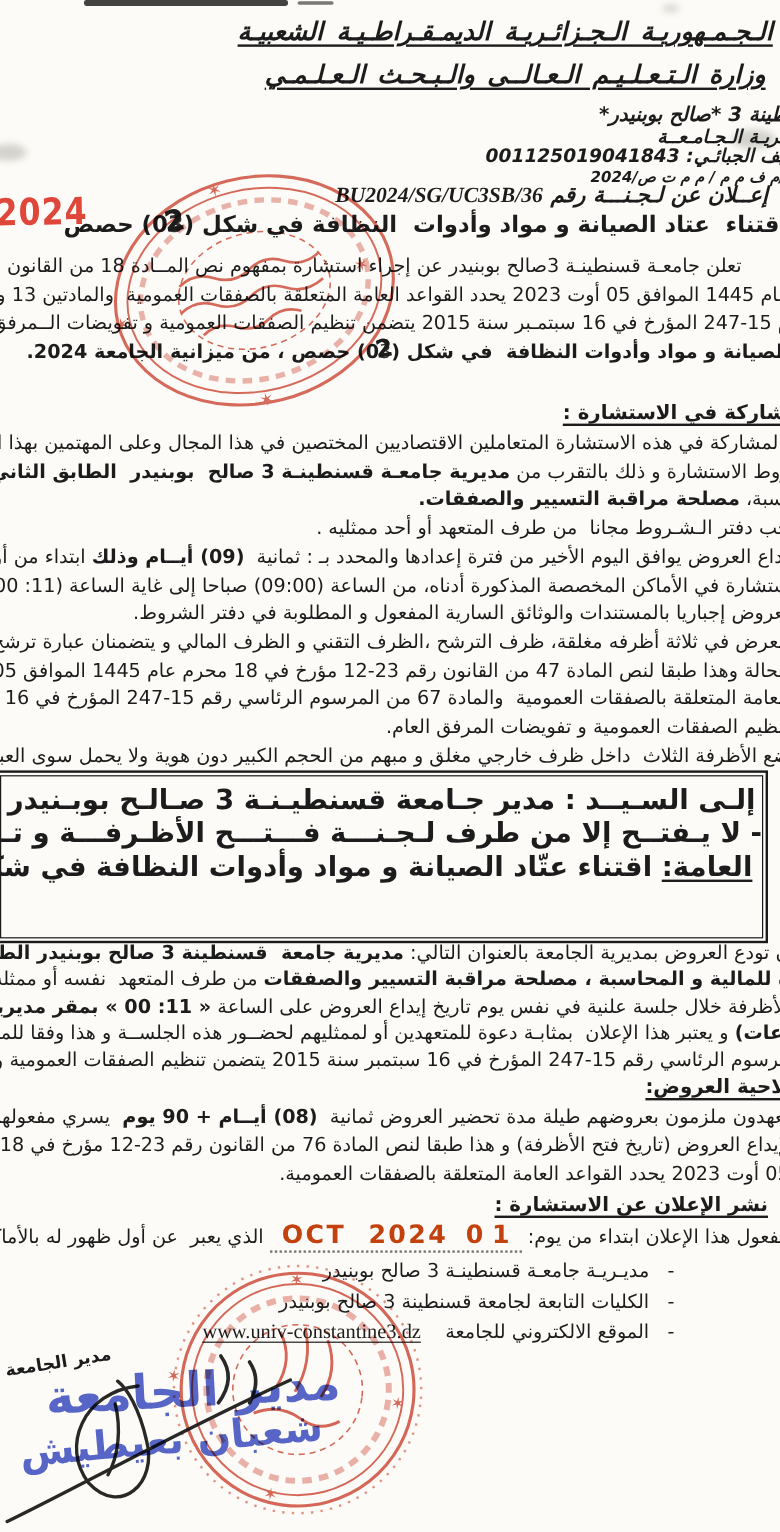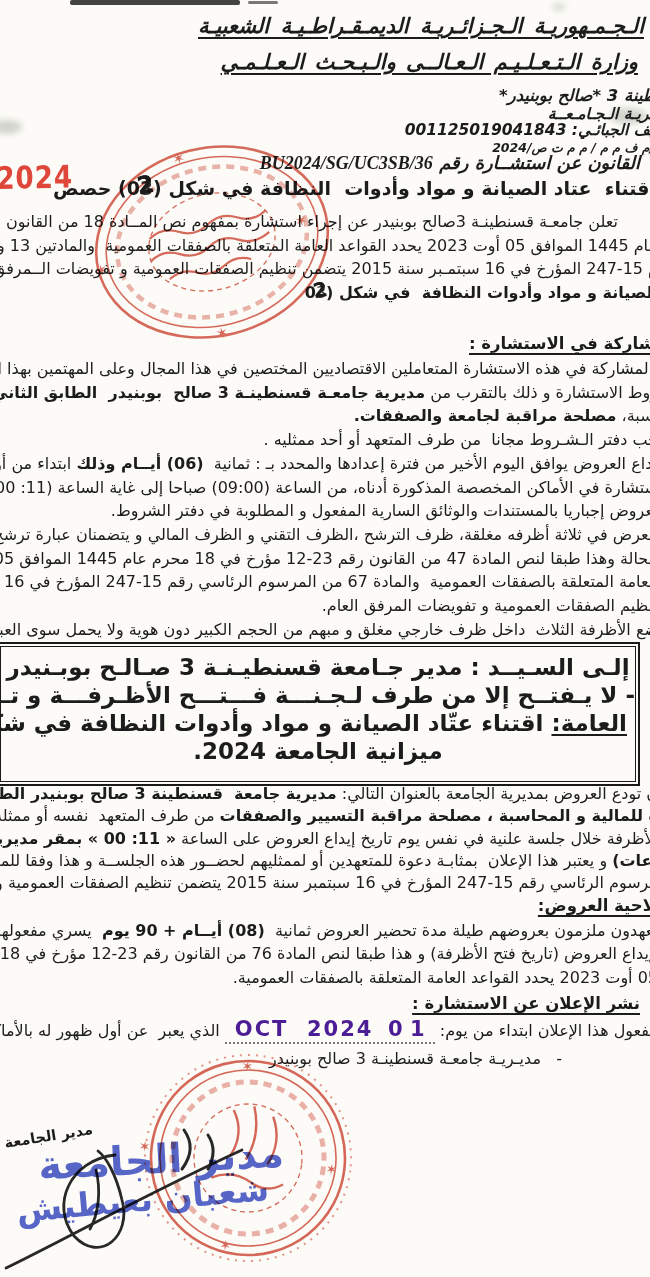--- a/index.html
+++ b/index.html
@@ -36,21 +36,21 @@
   #h-participation{top:334px;right:-5px;}
   #sec1{top:357px;line-height:23.7px;}
   #deposit{top:783px;line-height:22.3px;}
   #h-validity{top:896px;right:-5px;}
   #validity{top:919px;line-height:23.3px;}
   #h-publication{top:994px;right:10px;margin-left:36px;}
   #dateline{top:1014px;line-height:30px;}
   #bullets{top:1046px;right:0;width:548px;font-size:16px;line-height:25.5px;}
   #bullets .ln{padding-right:88px;}
 
-  .datestamp{color:#4c1d95;font-weight:bold;font-size:21px;letter-spacing:2px;
+  .datestamp{color:#c2410c;font-weight:bold;font-size:21px;letter-spacing:2px;
     border-bottom:2px dotted #777;padding:0 10px 1px;display:inline;}
   .url{font-family:"Liberation Serif",serif;text-decoration:underline;font-size:17px;}
 
   
   .fix{position:relative;}
   .fix .orig{opacity:.9;}
   .fix .hand{position:absolute;left:-3px;top:-4px;font-size:1.25em;font-weight:bold;
     transform:rotate(-10deg);text-shadow:0.5px 0 #1c1c1c;}
 
   
@@ -88,53 +88,52 @@
   <div class="abs" id="hdr-ministry">وزارة الـتـعـلـيـم الـعـالــى والـبـحـث الـعـلـمـي</div>
   <div class="abs" id="hdr-country">الـجـمـهوريـة الـجـزائـريـة الديمـقـراطـيـة الشعبيـة</div>
   <div class="abs" id="hdr-univ">طينة 3  *صالح بوبنيدر*</div>
   <div class="abs" id="hdr-dir">ـريـة الـجـامـعــة</div>
   <div class="abs" id="hdr-tax">يف الجبائـي: 001125019041843</div>
   <div class="abs" id="hdr-ref">/م ف م م / م م ت ص/2024</div>
 
   <div class="abs" id="year-stamp">2024</div>
 
   <div class="abs" id="title-block">
-      <div class="ln t1"><span>القانون عن استشــارة رقم </span><span class="lat">BU2024/SG/UC3SB/36</span></div>
+      <div class="ln t1"><span>إعــلان عن لـجـنـــة رقم </span><span class="lat">BU2024/SG/UC3SB/36</span></div>
       <div class="ln t2"><b>اقتناء  عتاد الصيانة و مواد وأدوات  النظافة في شكل (0</b><span class="fix"><span class="orig">3</span><span class="hand">2</span></span><b>) حصص</b></div>
     </div>
 
   <div class="abs para" id="intro">
       <div class="ln indent"><span>تعلن جامعـة قسنطينـة 3صالح بوبنيدر عن إجراء استشارة بمفهوم نص المــادة 18 من القانون رقم 23</span></div>
       <div class="ln"><span>عام 1445 الموافق 05 أوت 2023 يحدد القواعد العامة المتعلقة بالصفقات العمومية  والمادتين 13 و 4</span></div>
       <div class="ln"><span>م 15-247 المؤرخ في 16 سبتمـبر سنة 2015 يتضمن تنظيم الصفقات العمومية و تفويضات الــمرفق</span></div>
-      <div class="ln"><b>الصيانة و مواد وأدوات النظافة  في شكل (0</b><span class="fix"><span class="orig">3</span><span class="hand">2</span></span></div>
+      <div class="ln"><b>الصيانة و مواد وأدوات النظافة  في شكل (0</b><span class="fix"><span class="orig">3</span><span class="hand">2</span></span><b>) حصص ، من ميزانية الجامعة 2024.</b></div>
     </div>
 
   <div class="abs h-sec" id="h-participation">شاركة في الاستشارة :</div>
   <div class="abs para" id="sec1">
       <div class="ln"><span>بالمشاركة في هذه الاستشارة المتعاملين الاقتصاديين المختصين في هذا المجال وعلى المهتمين بهذا الإعلا</span></div>
       <div class="ln"><span>روط الاستشارة و ذلك بالتقرب من </span><b>مديرية جامعـة قسنطينـة 3 صالح  بوبنيدر  الطابق الثاني ، المديرية</b></div>
-      <div class="ln"><span>اسبة، </span><b>مصلحة مراقبة لجامعة والصفقات.</b></div>
+      <div class="ln"><span>اسبة، </span><b>مصلحة مراقبة التسيير والصفقات.</b></div>
       <div class="ln"><span>حب دفتر الـشـروط مجانا  من طرف المتعهد أو أحد ممثليه .</span></div>
-      <div class="ln"><span>يداع العروض يوافق اليوم الأخير من فترة إعدادها والمحدد بـ : ثمانية  </span><b>(06) أيــام وذلك</b><span> ابتداء من أول نـش</span></div>
+      <div class="ln"><span>يداع العروض يوافق اليوم الأخير من فترة إعدادها والمحدد بـ : ثمانية  </span><b>(09) أيــام وذلك</b><span> ابتداء من أول نـش</span></div>
       <div class="ln"><span>ستشارة في الأماكن المخصصة المذكورة أدناه، من الساعة (09:00) صباحا إلى غاية الساعة (11: 00) كأ</span></div>
       <div class="ln"><span>لعروض إجباريا بالمستندات والوثائق السارية المفعول و المطلوبة في دفتر الشروط.</span></div>
       <div class="ln"><span>العرض في ثلاثة أظرفه مغلقة، ظرف الترشح ،الظرف التقني و الظرف المالي و يتضمنان عبارة ترشح</span></div>
       <div class="ln"><span>الحالة وهذا طبقا لنص المادة 47 من القانون رقم 23-12 مؤرخ في 18 محرم عام 1445 الموافق 05 أو</span></div>
       <div class="ln"><span>العامة المتعلقة بالصفقات العمومية  والمادة 67 من المرسوم الرئاسي رقم 15-247 المؤرخ في 16 سبت</span></div>
       <div class="ln"><span>تنظيم الصفقات العمومية و تفويضات المرفق العام.</span></div>
       <div class="ln"><span>ضع الأظرفة الثلاث  داخل ظرف خارجي مغلق و مبهم من الحجم الكبير دون هوية ولا يحمل سوى العبارة</span></div>
     </div>
 
   <div class="abs" id="box">
     <div class="inner">
         <div class="ln"><b>إلـى السـيــد : مدير جـامعة قسنطيـنـة 3 صـالـح بوبـنيدر</b></div>
         <div class="ln"><b>- لا يـفتــح إلا من طرف لـجـنـــة فـــتـــح الأظـرفـــة و تـقـيـيــم العـــروض -</b></div>
         <div class="ln r"><b class="u">العامة:</b><b> اقتناء عتّاد الصيانة و مواد وأدوات النظافة في شكل (6</b><span class="fix"><span class="orig">3</span><span class="hand">2</span></span><b>) حصص</b></div>
-        <div class="ln"><b>ميزانية الجامعة 2024.</b></div>
       </div>
   </div>
 
   <div class="abs para" id="deposit">
       <div class="ln"><span>ن تودع العروض بمديرية الجامعة بالعنوان التالي: </span><b>مديرية جامعة  قسنطينة 3 صالح بوبنيدر الطابق ال</b></div>
       <div class="ln"><b>ة للمالية و المحاسبة ، مصلحة مراقبة التسيير والصفقات</b><span> من طرف المتعهد  نفسه أو ممثله القانوني.</span></div>
       <div class="ln"><span>الأظرفة خلال جلسة علنية في نفس يوم تاريخ إيداع العروض على الساعة </span><b>« 11: 00 » بمقر مديرية</b></div>
       <div class="ln"><b>اعات)</b><span> و يعتبر هذا الإعلان  بمثابـة دعوة للمتعهدين أو لممثليهم لحضــور هذه الجلســة و هذا وفقا للمادة</span></div>
       <div class="ln"><span>مرسوم الرئاسي رقم 15-247 المؤرخ في 16 سبتمبر سنة 2015 يتضمن تنظيم الصفقات العمومية و تف</span></div>
     </div>
@@ -145,20 +144,22 @@
       <div class="ln"><span>لإيداع العروض (تاريخ فتح الأظرفة) و هذا طبقا لنص المادة 76 من القانون رقم 23-12 مؤرخ في 18 م</span></div>
       <div class="ln"><span>05 أوت 2023 يحدد القواعد العامة المتعلقة بالصفقات العمومية.</span></div>
     </div>
 
   <div class="abs h-sec" id="h-publication">نشر الإعلان  عن الاستشارة :</div>
   <div class="abs para" id="dateline">
       <div class="ln"><span>مفعول هذا الإعلان ابتداء من يوم: </span><span class="datestamp">1 0  OCT  2024</span><span> الذي يعبر  عن أول ظهور له بالأماكن المخصص</span></div>
     </div>
   <div class="abs" id="bullets">
       <div class="ln"><span>-   مديـريـة جامعـة قسنطينـة 3 صالح بوبنيدر</span></div>
+      <div class="ln"><span>-   الكليات التابعة لجامعة قسنطينة 3 صالح بوبنيدر</span></div>
+      <div class="ln"><span>-   الموقع الالكتروني للجامعة    </span><span class="url u">www.univ-constantine3.dz</span></div>
     </div>
 
   <div class="abs" id="sig-label">مدير الجامعة</div>
   <div class="abs bluetxt" id="blue1">مدير الجامعة</div>
   <div class="abs bluetxt" id="blue2">شعبان بعيطيش</div>
 
   <svg class="abs" id="stamp-svg" width="650" height="1277" viewBox="0 0 650 1277">
 
     <g stroke="#cf4836" fill="none" opacity="0.8" transform="rotate(-14 212 242)">
       <ellipse cx="212" cy="242" rx="117" ry="94" stroke-width="2.6"></ellipse>

